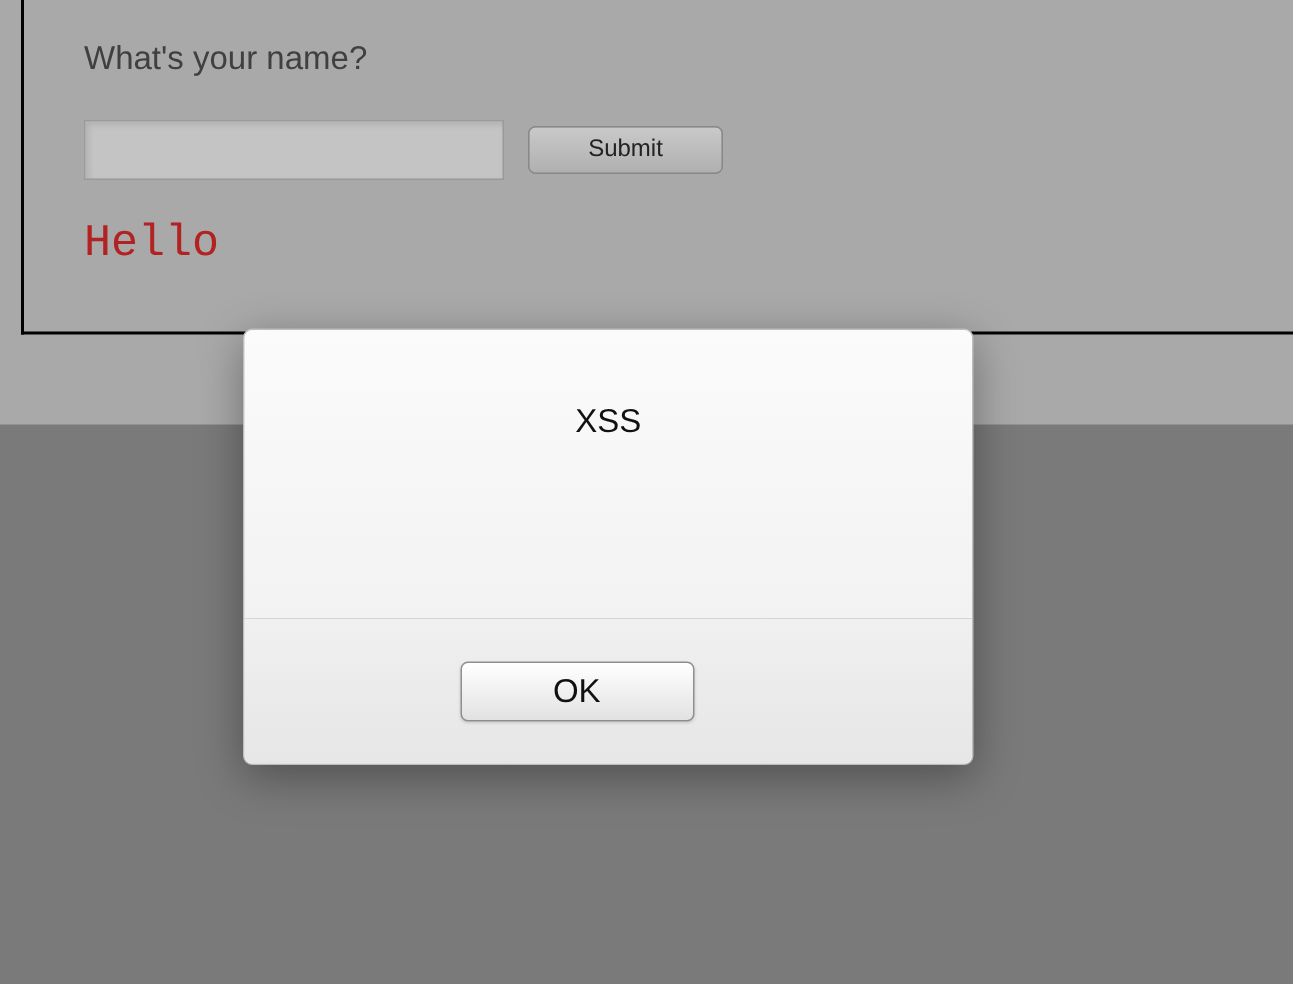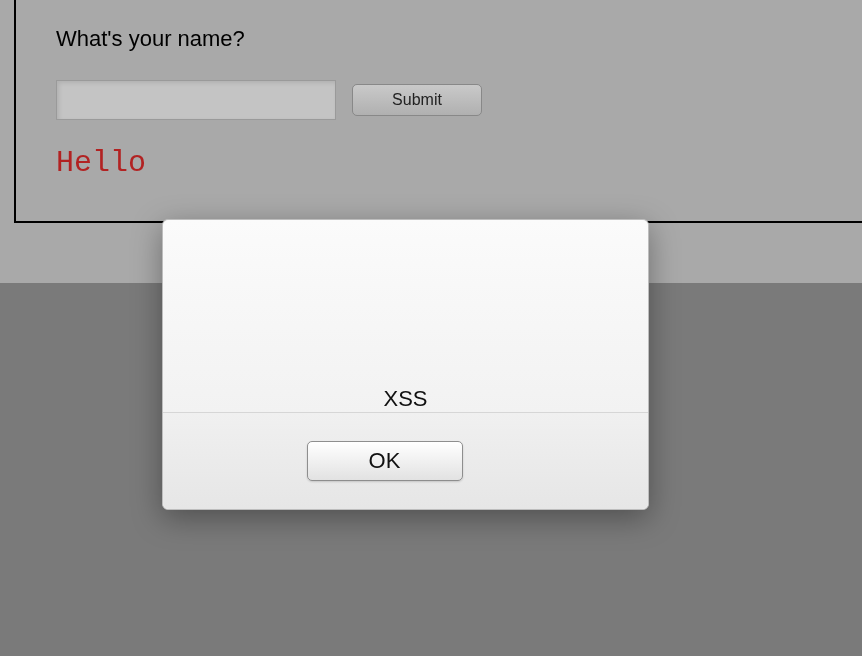--- a/index.html
+++ b/index.html
@@ -30,21 +30,21 @@
       right: 0;
       height: 223px;
       border: 2px solid #000;
       border-right: none;
       border-top: none;
       background: #a9a9a9;
       padding: 26px 40px;
     }
     .prompt {
       font-size: 22px;
-      color: #000000;
+      color: #404040;
       margin-bottom: 28px;
     }
     .form-row {
       display: flex;
       align-items: center;
       gap: 16px;
       margin-bottom: 26px;
     }
     .name-input {
       width: 280px;
@@ -86,21 +86,21 @@
       border-radius: 6px;
       box-shadow: 0 8px 30px rgba(0,0,0,0.35);
       display: flex;
       flex-direction: column;
     }
     .dialog-body {
       flex: 1;
       background: linear-gradient(to bottom, #fbfbfb, #f2f2f2);
       border-bottom: 1px solid #d6d6d6;
       display: flex;
-      align-items: flex-end;
+      align-items: flex-start;
       justify-content: center;
       padding-top: 48px;
       border-radius: 6px 6px 0 0;
     }
     .dialog-message {
       font-size: 22px;
       color: #111;
     }
     .dialog-footer {
       height: 96px;

